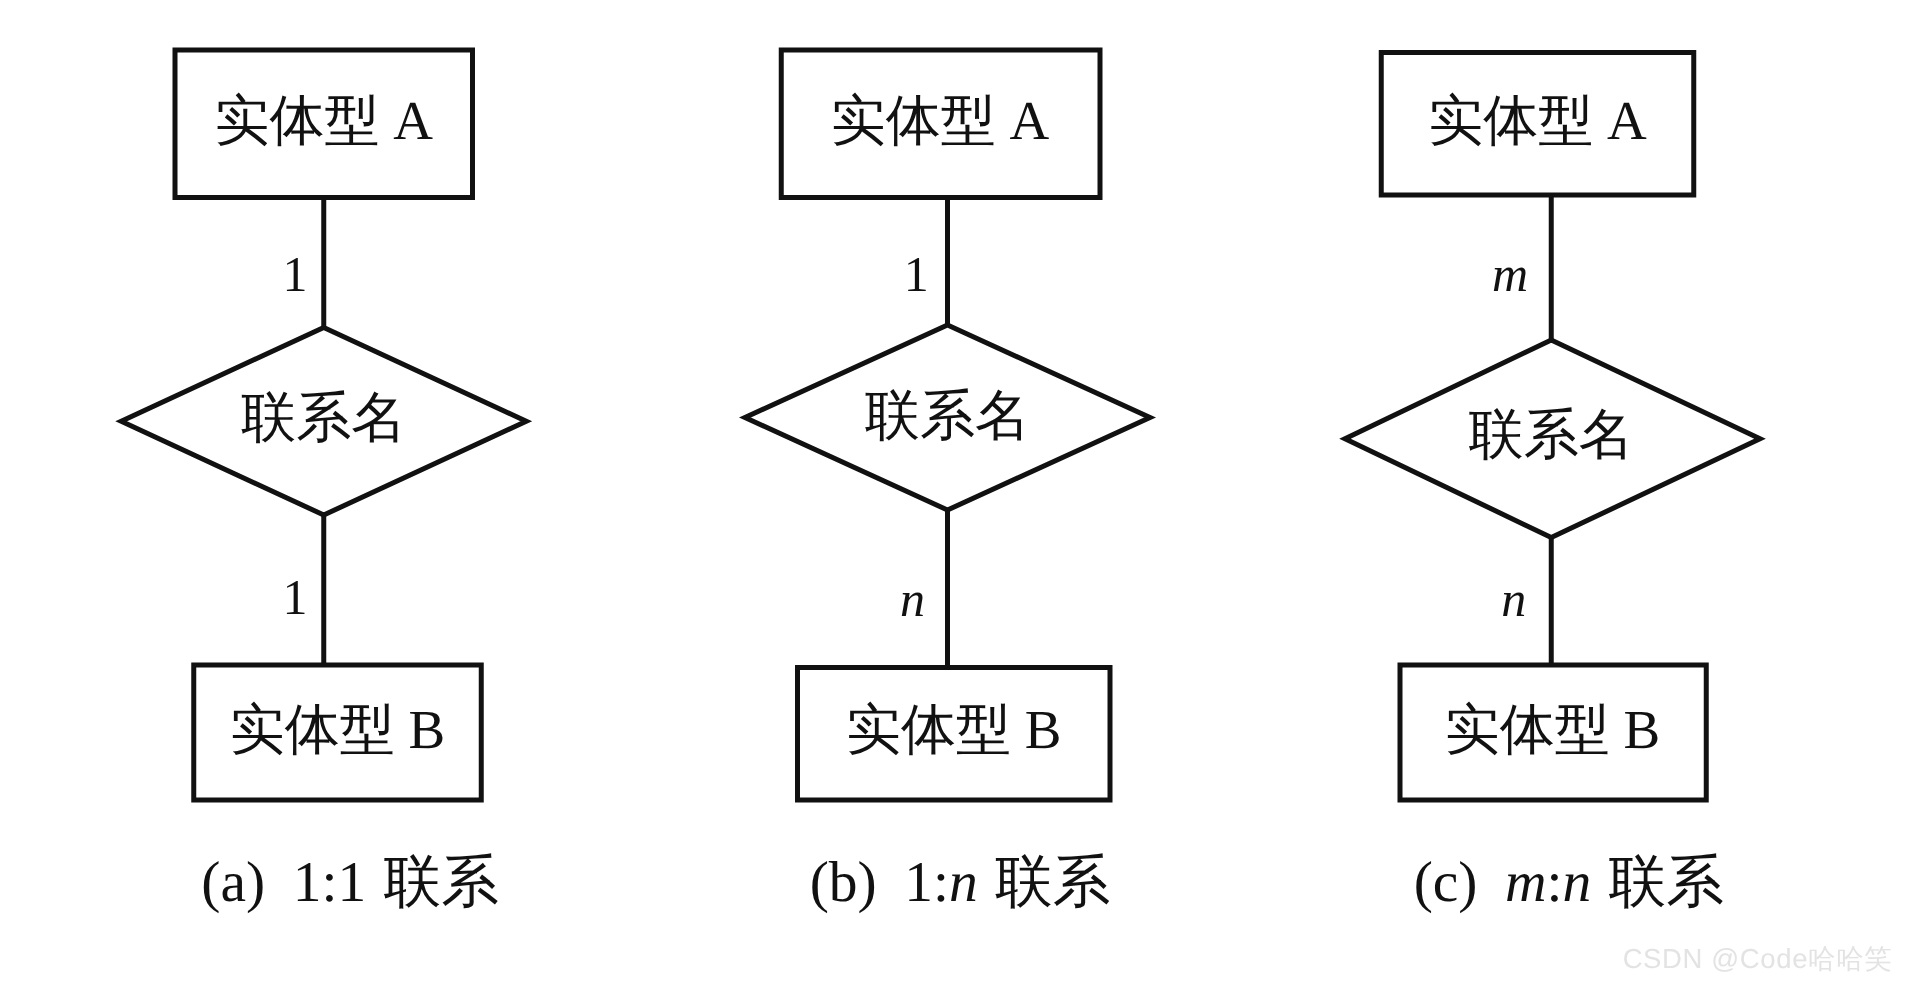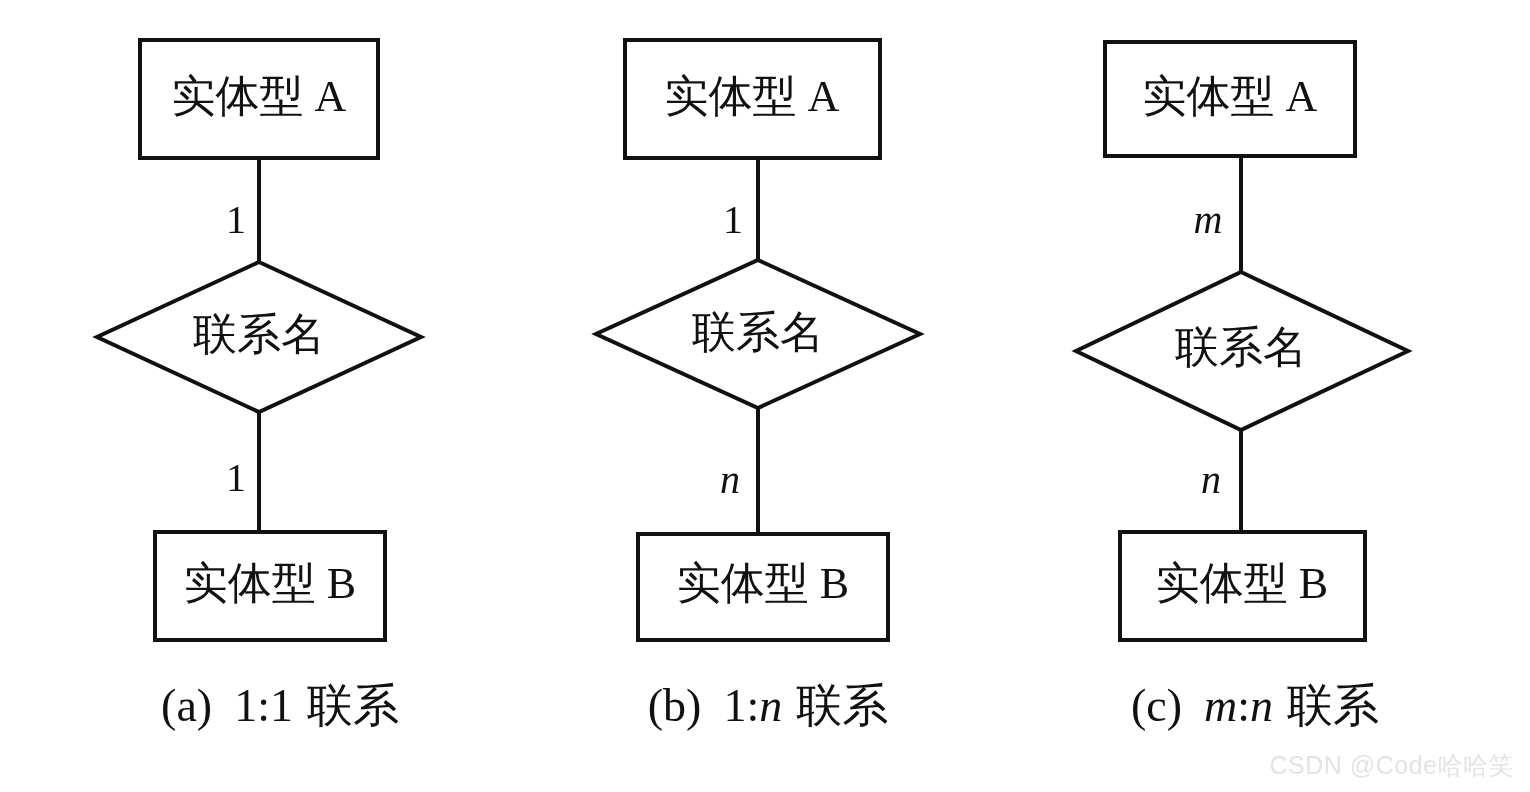--- a/index.html
+++ b/index.html
@@ -66,21 +66,21 @@
     dominant-baseline: middle;
   }
   .caption .it {
     font-style: italic;
   }
   .watermark {
     position: absolute;
     right: 16px;
     bottom: 10px;
     font-family: "Liberation Sans", "DejaVu Sans", sans-serif;
-    font-size: 25px;
+    font-size: 22px;
     color: #e3e3e3;
     letter-spacing: 0.5px;
     white-space: nowrap;
     user-select: none;
   }
 </style>
 </head>
 <body>
 
 <div id="canvas">

